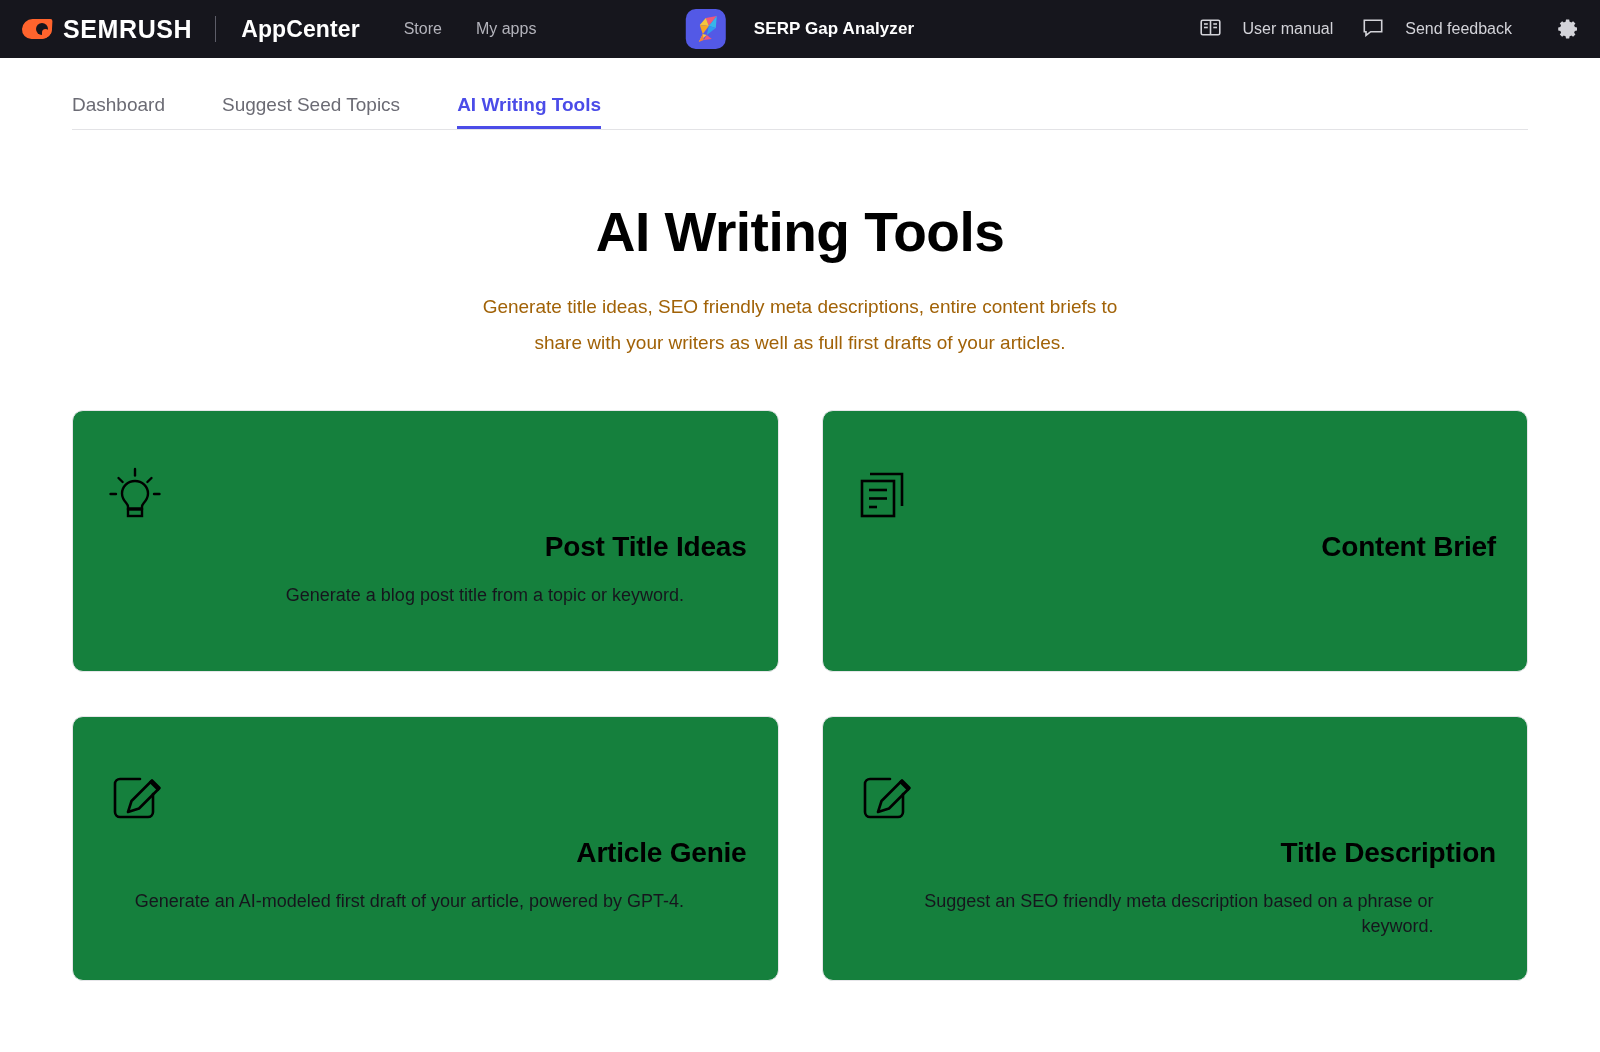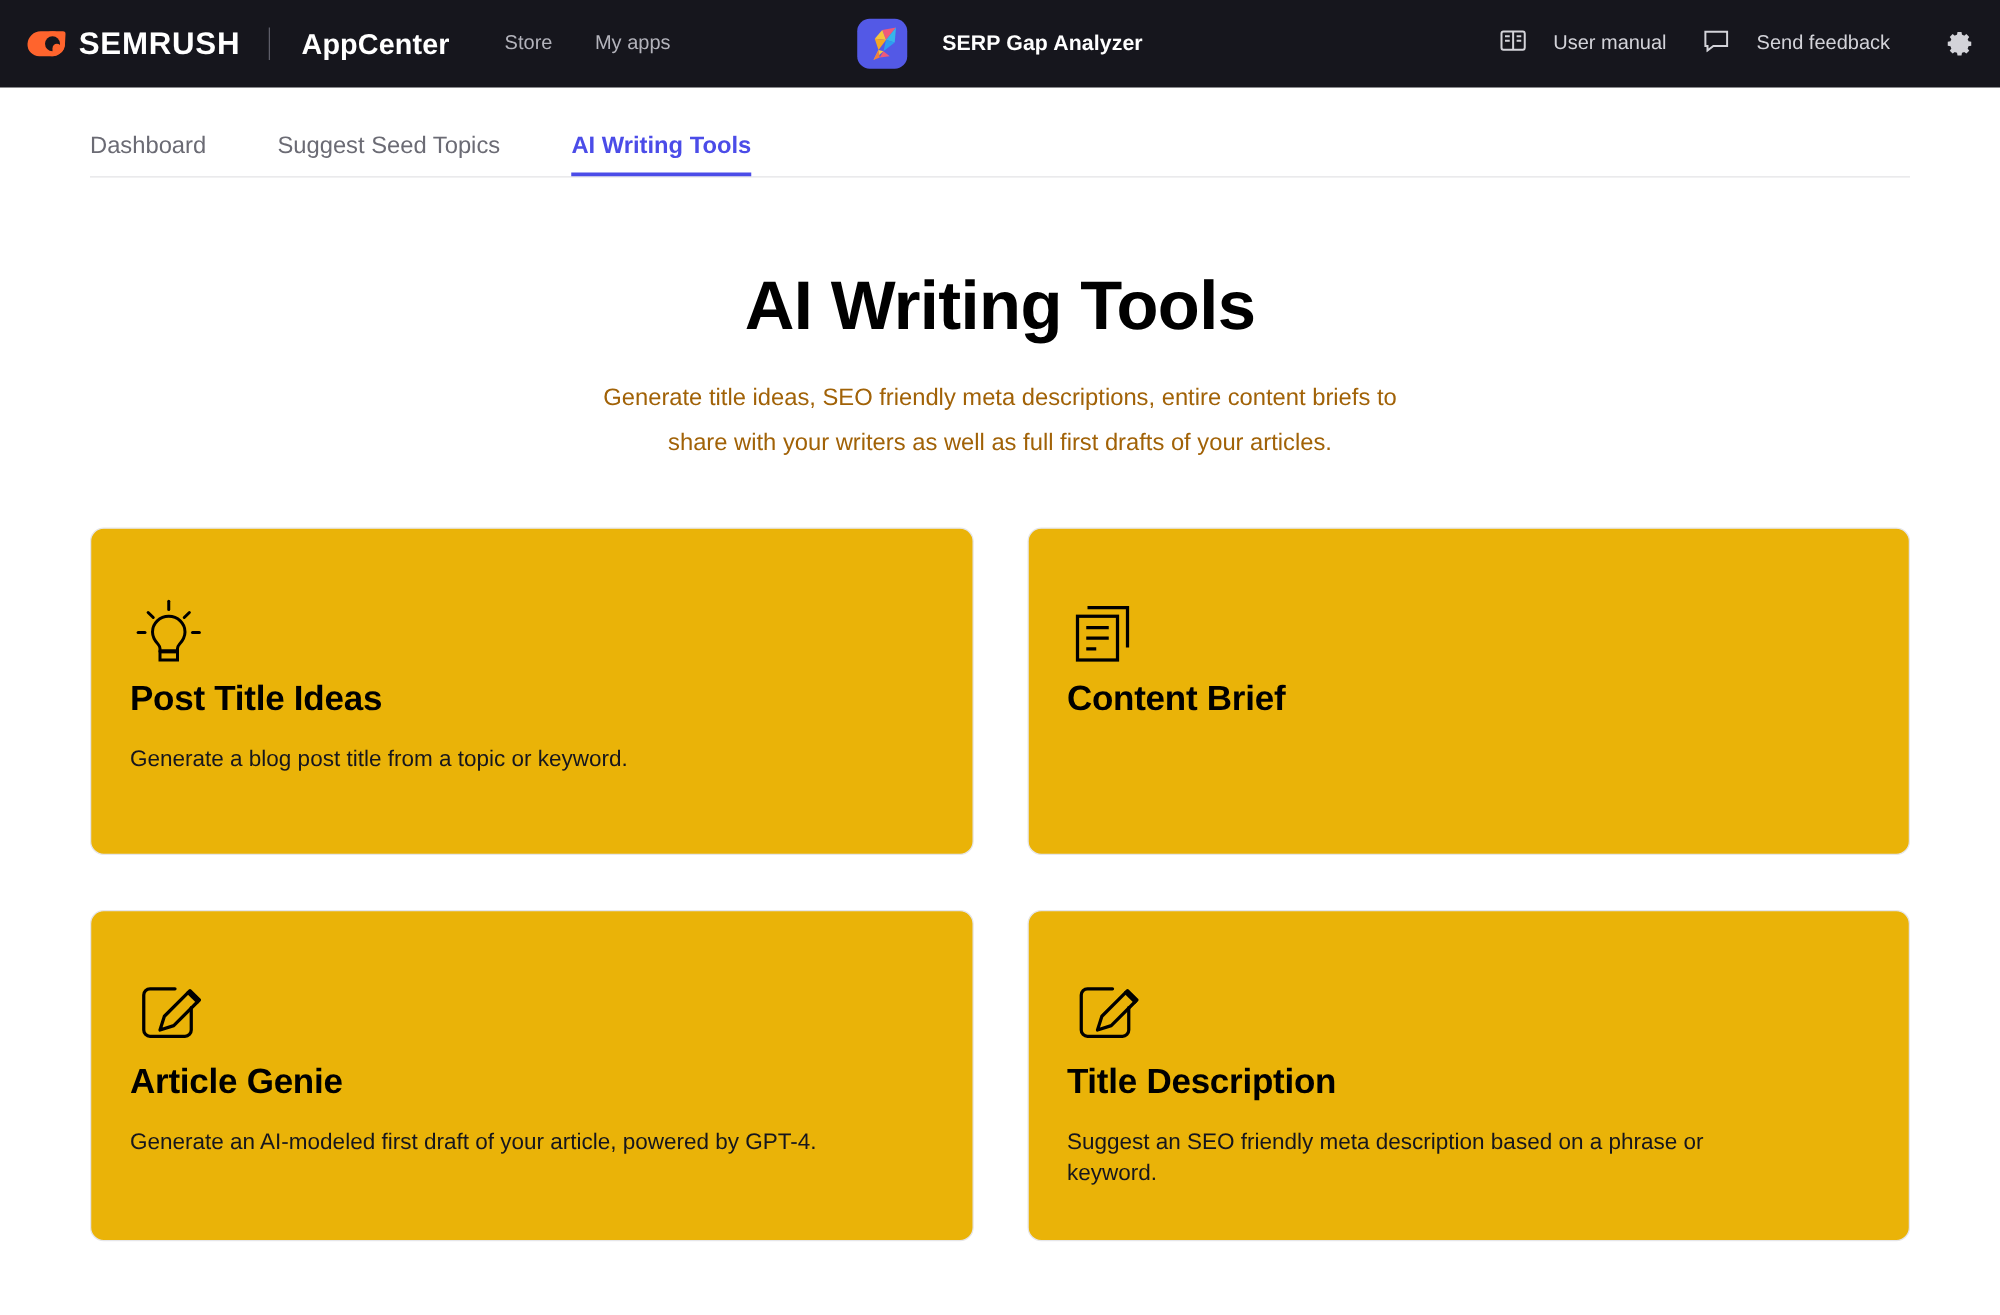--- a/index.html
+++ b/index.html
@@ -7,21 +7,21 @@
   html, body {
     width: 1600px;
     height: 1052px;
     background: #ffffff;
     font-family: "Liberation Sans", sans-serif;
     -webkit-font-smoothing: antialiased;
   }
 
   
   .topbar {
-    height: 70px;
+    height: 58px;
     background: #16161d;
     display: flex;
     align-items: center;
     padding: 0 20px 0 22px;
     color: #ffffff;
     position: relative;
   }
 
   .brand {
     display: flex;
@@ -196,24 +196,25 @@
   
   .cards {
     margin: 49px 72px 0 72px;
     display: grid;
     grid-template-columns: 1fr 1fr;
     gap: 44px 43px;
   }
   .card {
     border: 1px solid #e6e6e9;
     border-radius: 11px;
-    background: #eab308;
+    background: #15803d;
     padding: 50px 31px 40px 31px;
     min-height: 262px;
     cursor: pointer;
+    text-align: right;
   }
   .card-icon {
     height: 60px;
     display: flex;
     align-items: flex-start;
   }
   .card h2 {
     font-size: 28px;
     font-weight: 700;
     color: #000000;

